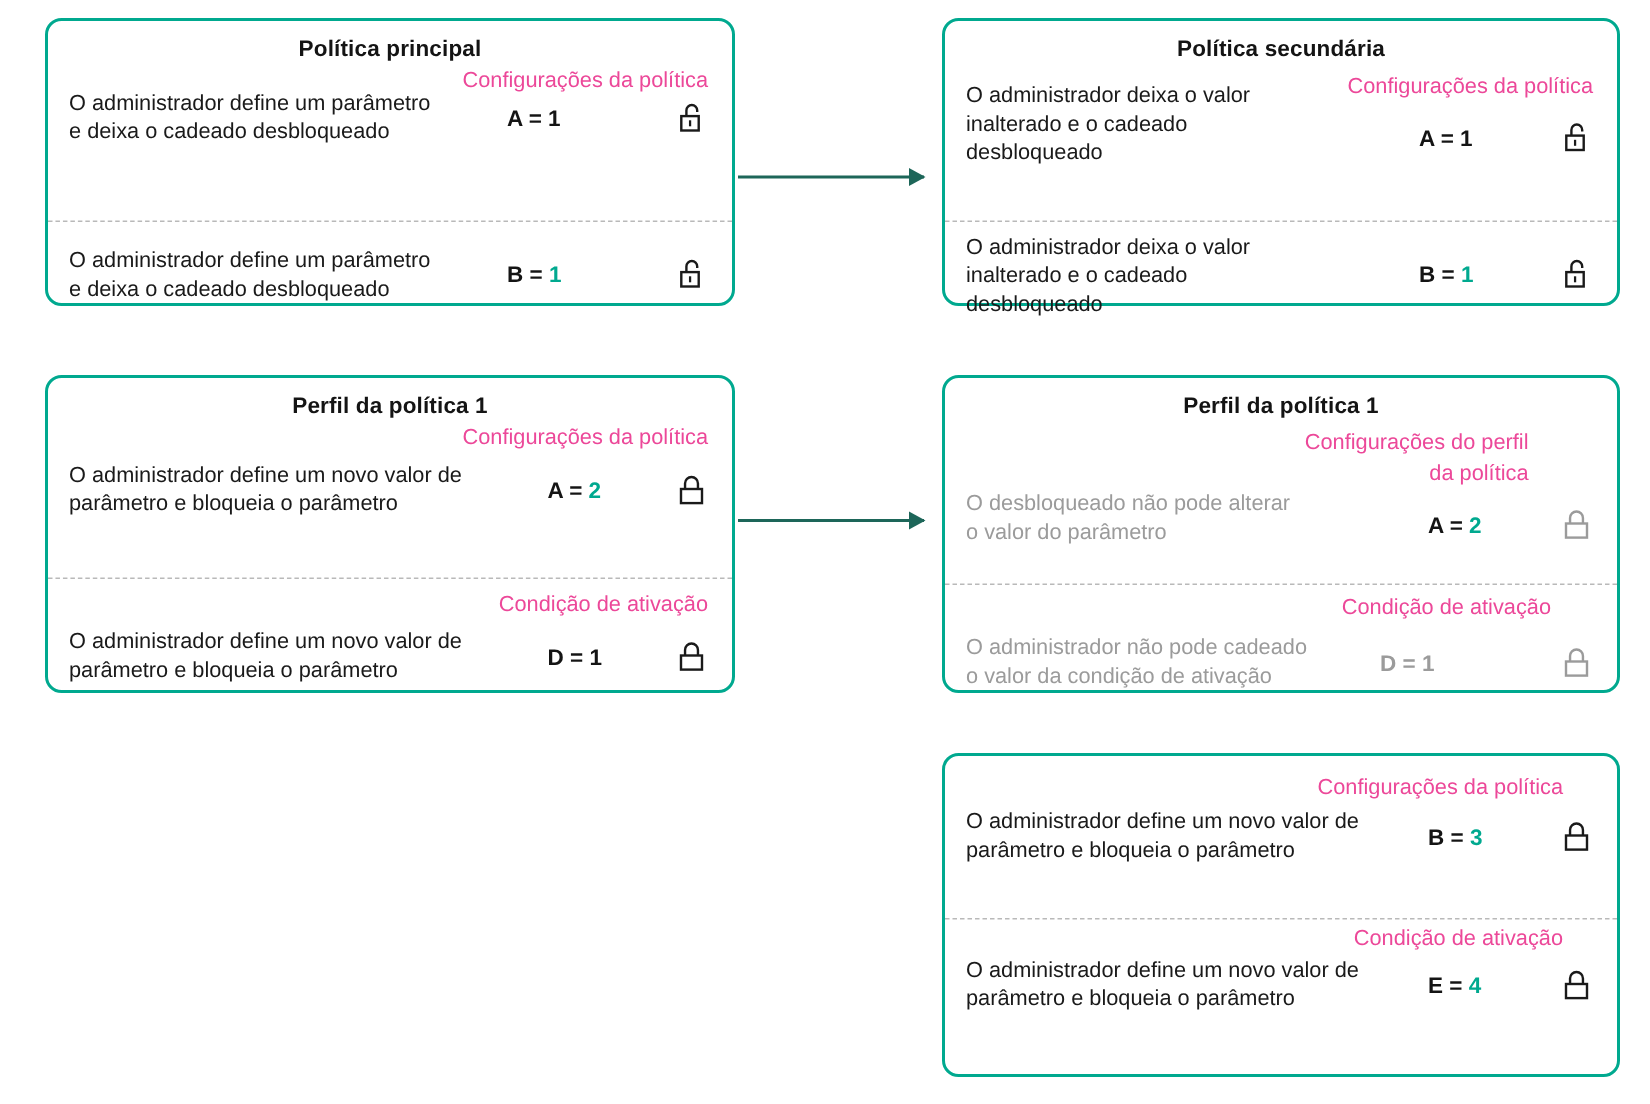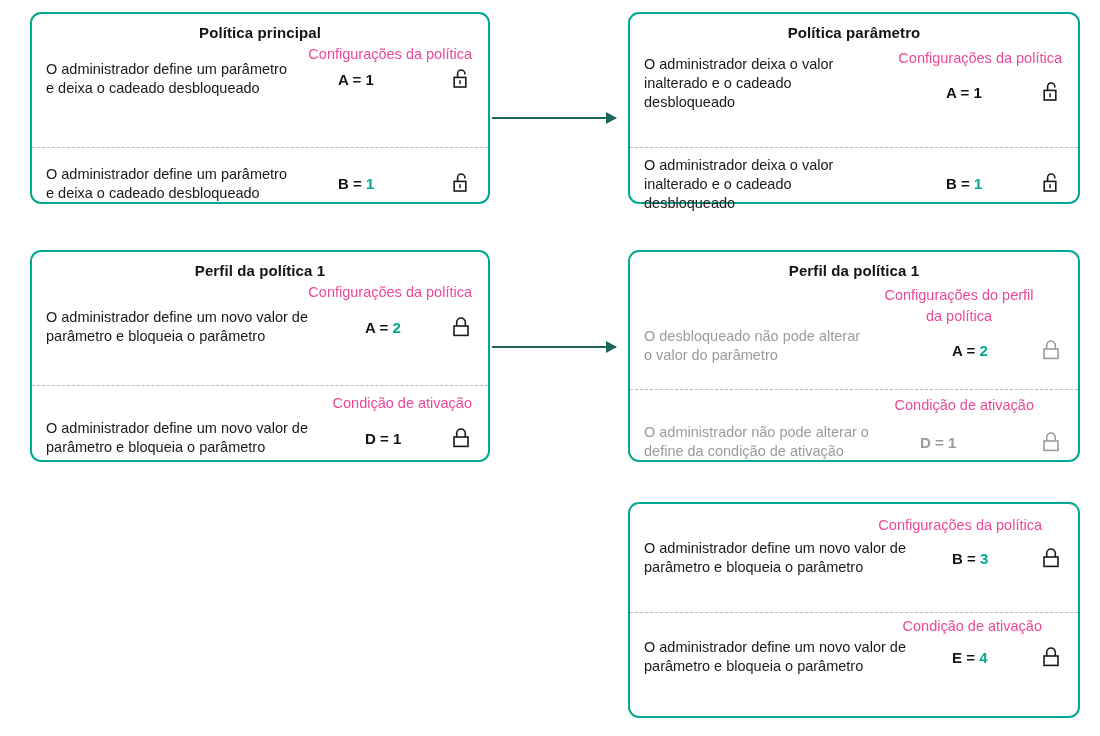--- a/index.html
+++ b/index.html
@@ -149,21 +149,21 @@
             <path d="M5.6 9.2 V5.6 A3.6 3.6 0 0 1 12.8 5.6 V6.6" stroke="#1a1a1a" stroke-width="1.6" fill="none"></path>
             <rect x="2.2" y="9.4" width="11.6" height="9.6" stroke="#1a1a1a" stroke-width="1.6" fill="none"></rect>
             <rect x="7.3" y="12.2" width="1.5" height="4" fill="#1a1a1a"></rect>
           </svg>
         </div>
       </div>
     </div>
   </div>
 
   <div class="card" style="left:628px; top:12px; width:452px; height:192px;">
-    <div class="card-title">Política parâmetro</div>
+    <div class="card-title">Política secundária</div>
 
     <div class="section" style="height:106px;">
       <div class="sec-body" style="height:100%; align-items:flex-start; padding-top:14px;">
         <div class="desc" style="max-width:210px;">O administrador deixa o valor inalterado e o cadeado desbloqueado</div>
         <div style="flex:0 0 auto; width:196px; position:relative; height:100%;">
           <div class="sec-head" style="position:absolute; top:-10px; right:0; width:100%;">Configurações da política</div>
           <div style="position:absolute; top:26px; left:0; width:100%; display:flex; align-items:center; justify-content:flex-end;">
             <div class="val" style="width:92px;">
               <span>A</span>
               <span>=</span>
@@ -244,42 +244,42 @@
     </div>
   </div>
 
   <div class="card" style="left:628px; top:250px; width:452px; height:212px;">
     <div class="card-title">Perfil da política 1</div>
 
     <div class="section" style="height:110px;">
       <div class="sec-body" style="height:100%; align-items:flex-start;">
         <div class="desc muted" style="max-width:238px; padding-top:48px;">O desbloqueado não pode alterar o valor do parâmetro</div>
         <div style="flex:0 0 auto; width:186px; position:relative; height:100%;">
-          <div class="sec-head" style="position:absolute; top:2px; right:28px; width:150px; text-align:center; line-height:21px;">Configurações do perfil da política</div>
+          <div class="sec-head" style="position:absolute; top:2px; right:43px; width:150px; line-height:21px;">Configurações do perfil da política</div>
           <div style="position:absolute; top:60px; left:0; width:100%; display:flex; align-items:center; justify-content:flex-end;">
             <div class="val" style="width:86px;">
               <span>A</span>
               <span>=</span>
               <span class="num accent">2</span>
             </div>
             <div class="lockwrap">
               <svg width="19" height="23" viewBox="0 0 19 23" fill="none">
                 <path d="M4.7 10.0 V6.3 A4.3 4.3 0 0 1 13.3 6.3 V10.0" stroke="#9b9b9b" stroke-width="1.6" fill="none"></path>
                 <rect x="2.0" y="10.0" width="14.0" height="9.4" stroke="#9b9b9b" stroke-width="1.6" fill="none"></rect>
               </svg>
             </div>
           </div>
         </div>
       </div>
     </div>
 
     <div class="section" style="height:96px;">
       <div class="sec-head" style="padding-top:6px; padding-right:30px;">Condição de ativação</div>
       <div class="sec-body" style="margin-top:8px;">
-        <div class="desc muted" style="max-width:238px;">O administrador não pode alterar o define da condição de ativação</div>
+        <div class="desc muted" style="max-width:238px;">O administrador não pode cadeado o valor da condição de ativação</div>
         <div class="val muted" style="width:86px;">
           <span>D</span>
           <span>=</span>
           <span class="num">1</span>
         </div>
         <div class="lockwrap">
           <svg width="19" height="23" viewBox="0 0 19 23" fill="none">
             <path d="M4.7 10.0 V6.3 A4.3 4.3 0 0 1 13.3 6.3 V10.0" stroke="#9b9b9b" stroke-width="1.6" fill="none"></path>
             <rect x="2.0" y="10.0" width="14.0" height="9.4" stroke="#9b9b9b" stroke-width="1.6" fill="none"></rect>
           </svg>

